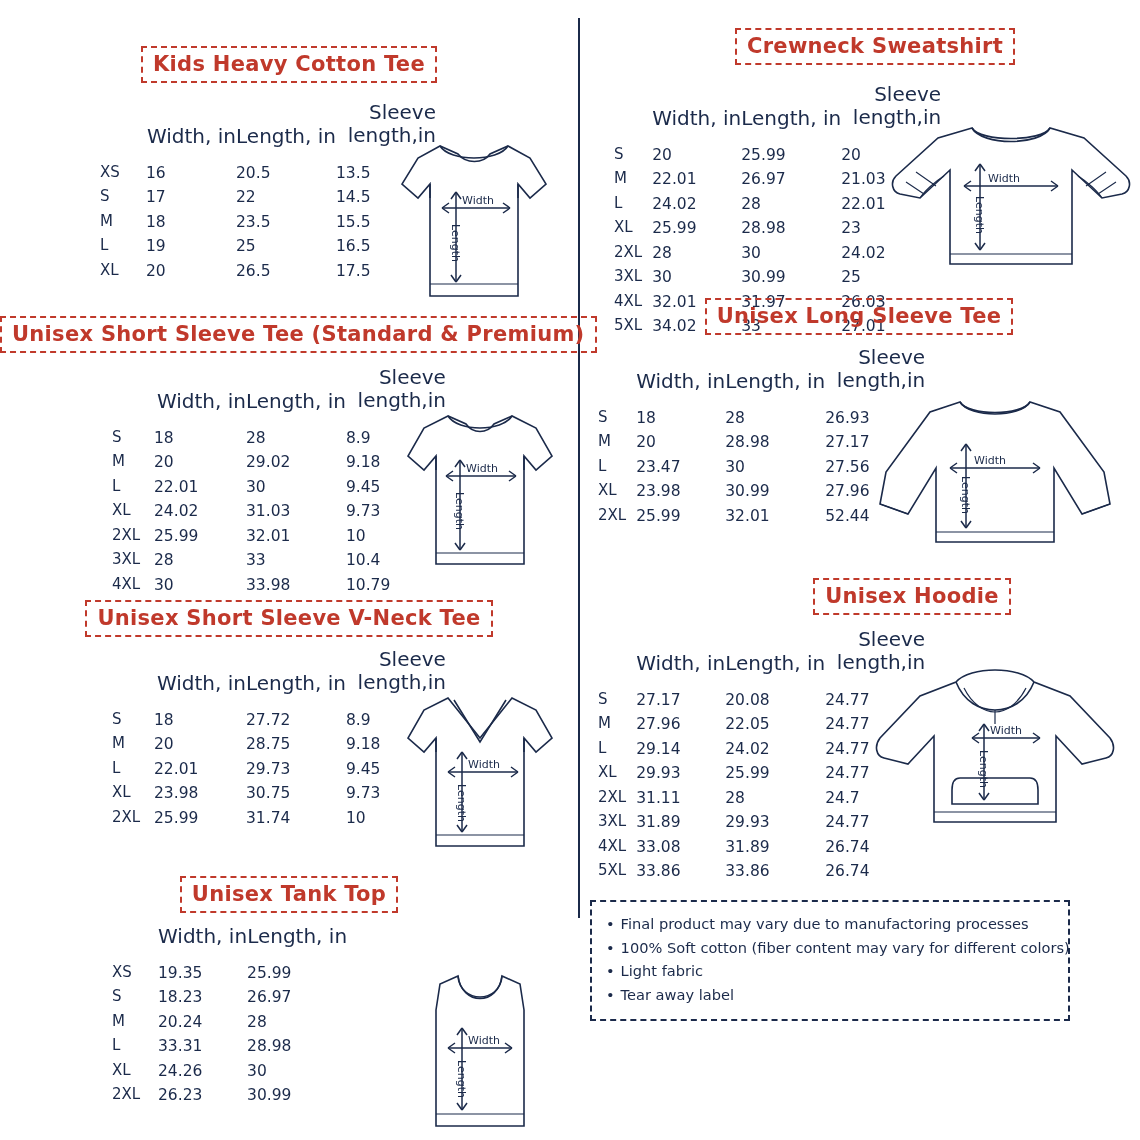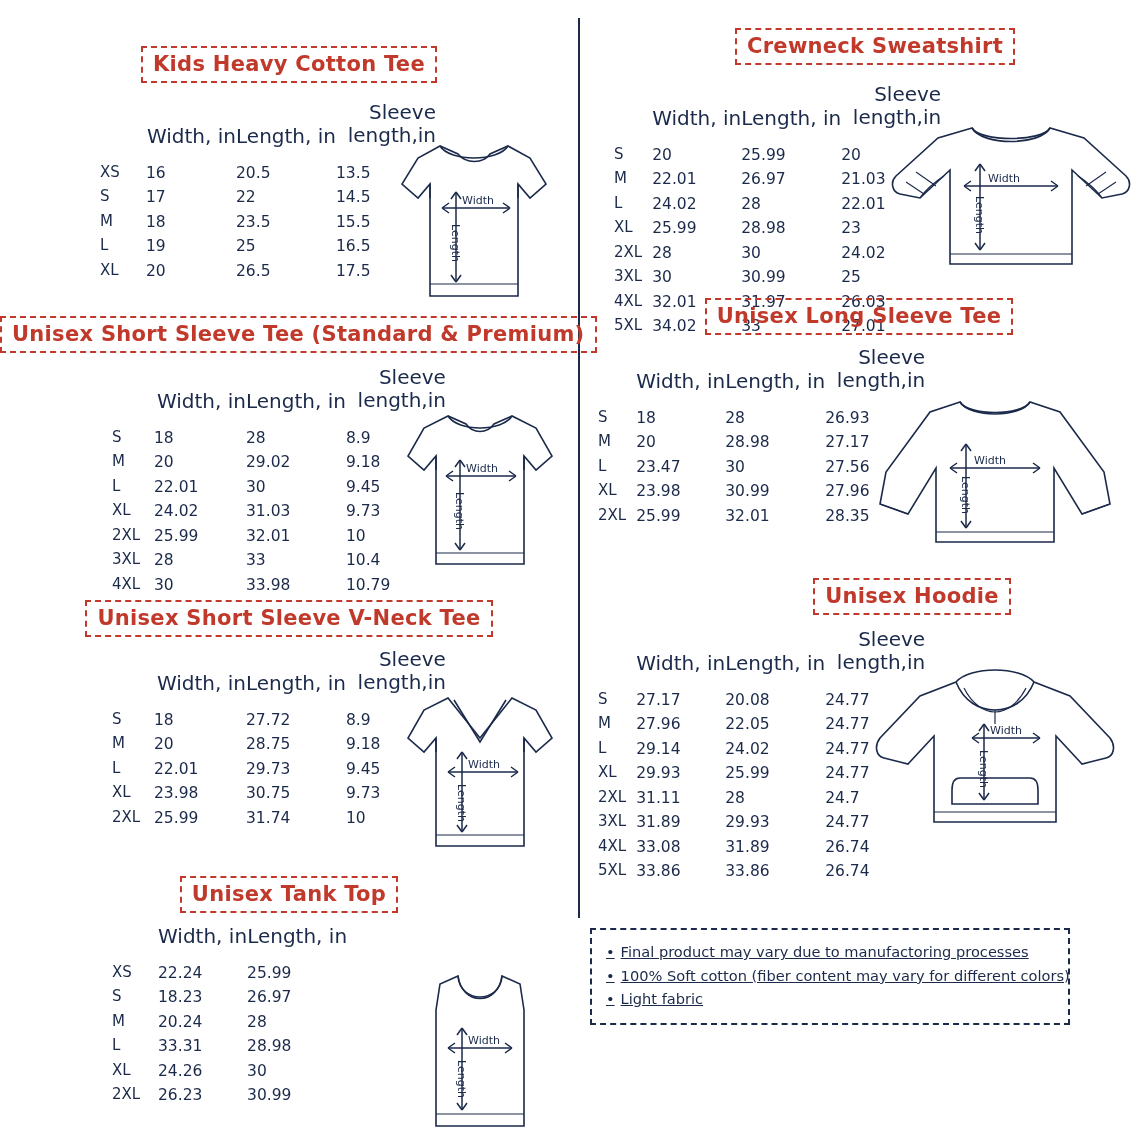--- a/index.html
+++ b/index.html
@@ -309,21 +309,21 @@
       </div>
       <table class="sz" style="position:absolute;left:112px;top:50px;">
         <tbody>
             <tr>
           <th style="width:46px;"></th>
           <th style="width:88px;">Width, in</th>
           <th style="width:100px;">Length, in</th>
         </tr>
         <tr>
           <td class="size">XS</td>
-          <td>22.24</td>
+          <td>19.35</td>
           <td>25.99</td>
         </tr>
         <tr>
           <td class="size">S</td>
           <td>18.23</td>
           <td>26.97</td>
         </tr>
         <tr>
           <td class="size">M</td>
           <td>20.24</td>
@@ -493,21 +493,21 @@
         <tr>
           <td class="size">XL</td>
           <td>23.98</td>
           <td>30.99</td>
           <td>27.96</td>
         </tr>
         <tr>
           <td class="size">2XL</td>
           <td>25.99</td>
           <td>32.01</td>
-          <td>28.35</td>
+          <td>52.44</td>
         </tr>
       </tbody>
         </table>
 
       <div class="shirt" style="left:282px;top:78px;">
         <svg width="270" height="190" viewBox="0 0 270 190">
           <g fill="#fff" stroke="#1b2a4a" stroke-width="1.6">
             <path d="M100 26 L70 36 L26 96 L20 128 L48 138 L76 92 L76 166 L194 166 L194 92 L222 138 L250 128 L244 96 L200 36 L170 26 C162 40 108 40 100 26 Z"></path>
             <path d="M100 26 C110 42 160 42 170 26" fill="none"></path>
             <path d="M20 128 L48 138" fill="none" stroke-width="1.2"></path>
@@ -607,21 +607,22 @@
             <path d="M112 80 l7 -5 M112 80 l7 5 M180 80 l-7 -5 M180 80 l-7 5"></path>
             <path d="M124 66 L124 142"></path>
             <path d="M124 66 l-5 7 M124 66 l5 7 M124 142 l-5 -7 M124 142 l5 -7"></path>
           </g>
           <text class="lbl" x="130" y="76">Width</text>
           <text class="lbl" x="120" y="92" transform="rotate(90 120 92)">Length</text>
         </svg>
       </div>
     </div>
 
-    <div class="note-box" style="left:12px;top:928px;width:480px;text-decoration:underline;">
+    <div class="note-box" style="left:12px;top:900px;width:480px;">
       <ul>
         <li>Final product may vary due to manufactoring processes</li>
         <li>100% Soft cotton (fiber content may vary for different colors)</li>
         <li>Light fabric</li>
+        <li>Tear away label</li>
       </ul>
     </div>
   </div>
 </div>
 
 </body></html>

